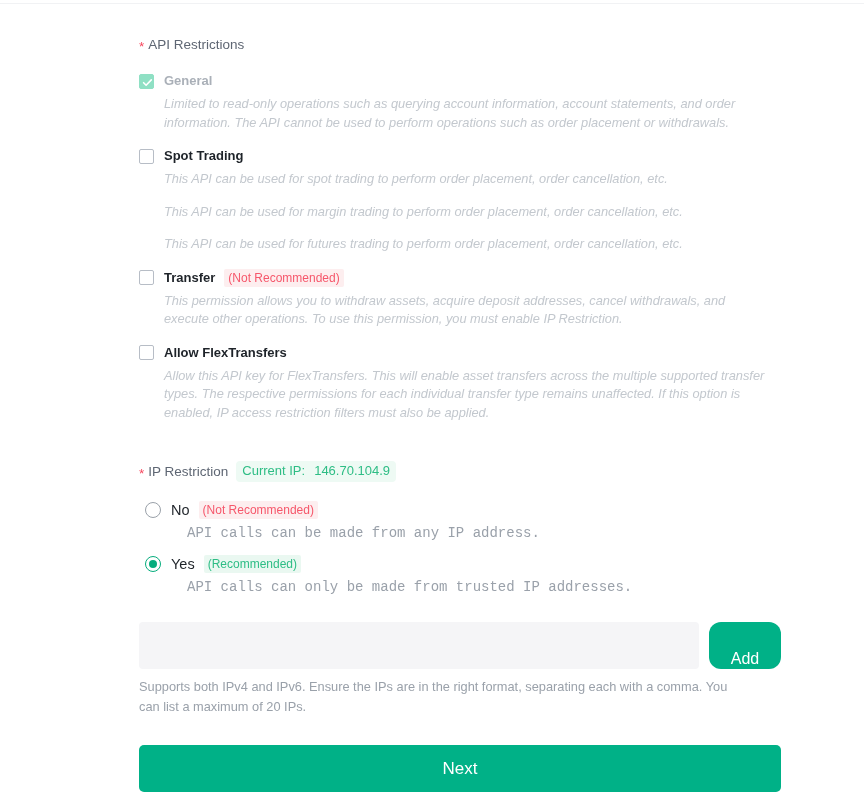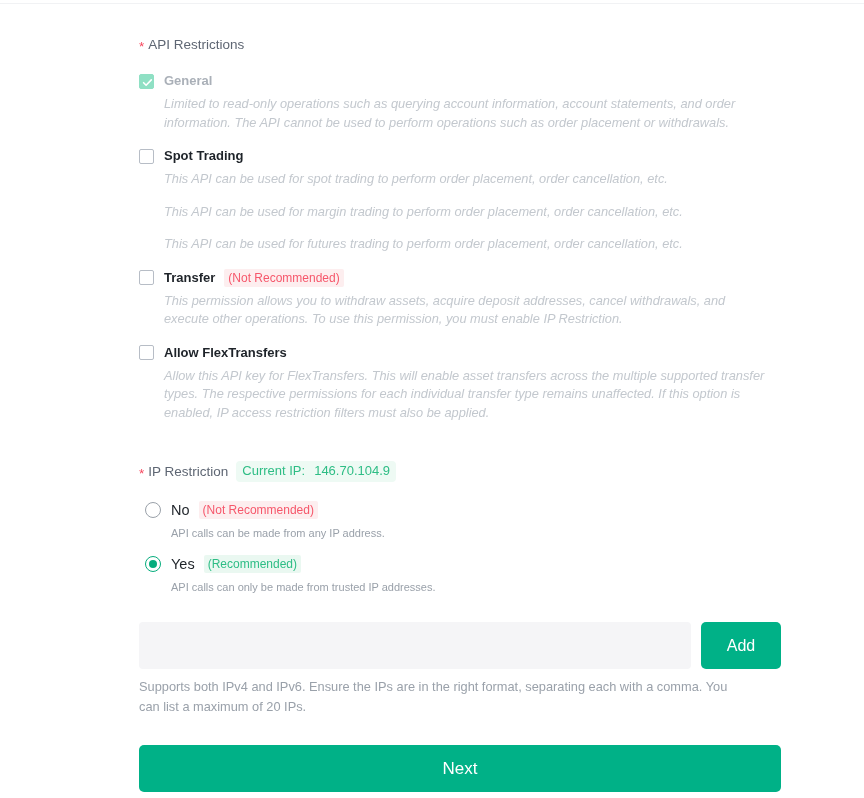--- a/index.html
+++ b/index.html
@@ -163,25 +163,26 @@
     width: 8px; height: 8px;
     border-radius: 50%;
     background: #06ad7d;
   }
   .radio-title {
     font-size: 14.5px;
     color: #1e2329;
     line-height: 20px;
   }
   .radio-desc {
-    margin-left: 32px;
+    margin-left: 48px;
     margin-top: 4px;
-    font-size: 11px;
+    font-size: 14px;
     line-height: 18px;
     color: #9aa1aa;
+    font-family: Liberation Mono, monospace;
   }
 
   
   .ip-row {
     margin-top: 26px;
     display: flex;
     align-items: stretch;
     gap: 10px;
   }
   .ip-input {
@@ -193,32 +194,32 @@
     padding: 0 14px;
     font-size: 14px;
     color: #1e2329;
     font-family: "Liberation Sans", sans-serif;
     outline: none;
   }
   .ip-input::placeholder { color: #b7bdc6; }
 
   .add-btn {
     flex: 0 0 auto;
-    width: 80px;
+    width: 72px;
     height: 47px;
     background: #00b187;
     color: #ffffff;
     border: none;
-    border-radius: 5px;
+    border-radius: 12px;
     font-size: 16px;
     font-family: "Liberation Sans", sans-serif;
     cursor: pointer;
     line-height: 47px;
     text-align: center;
-    padding: 0;
+    padding: 13px;
   }
 
   .ip-hint {
     margin-top: 8px;
     font-size: 12.8px;
     line-height: 20px;
     color: #9aa1aa;
     max-width: 600px;
   }
 

